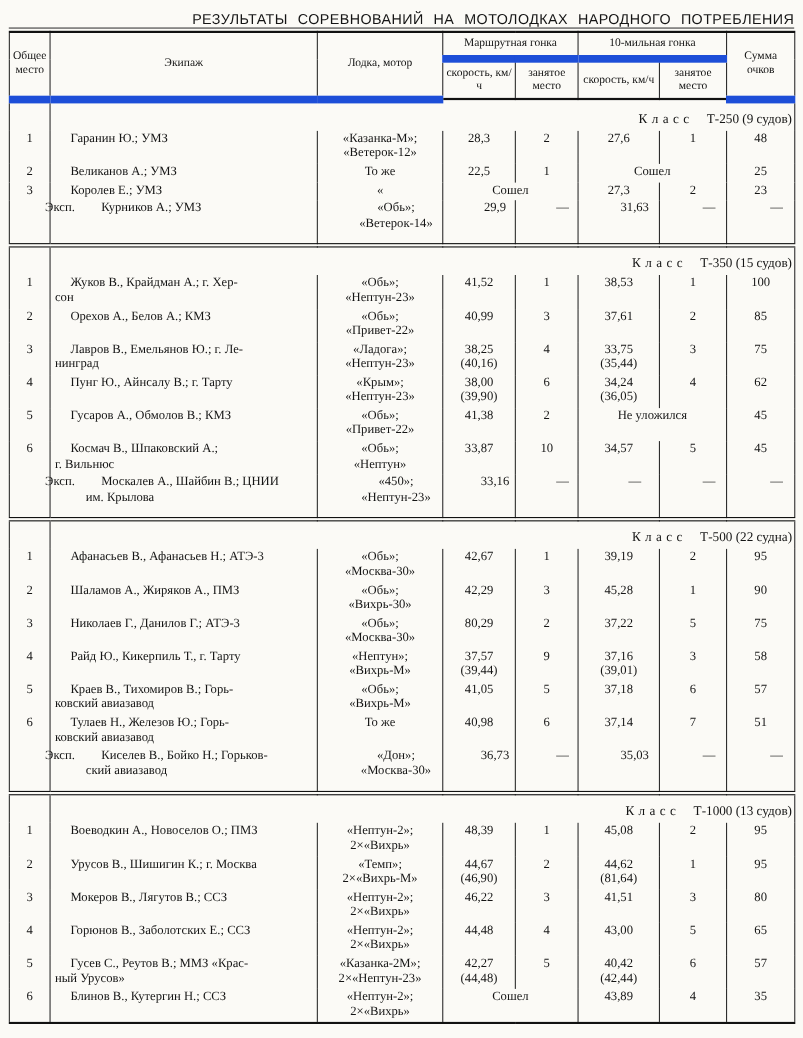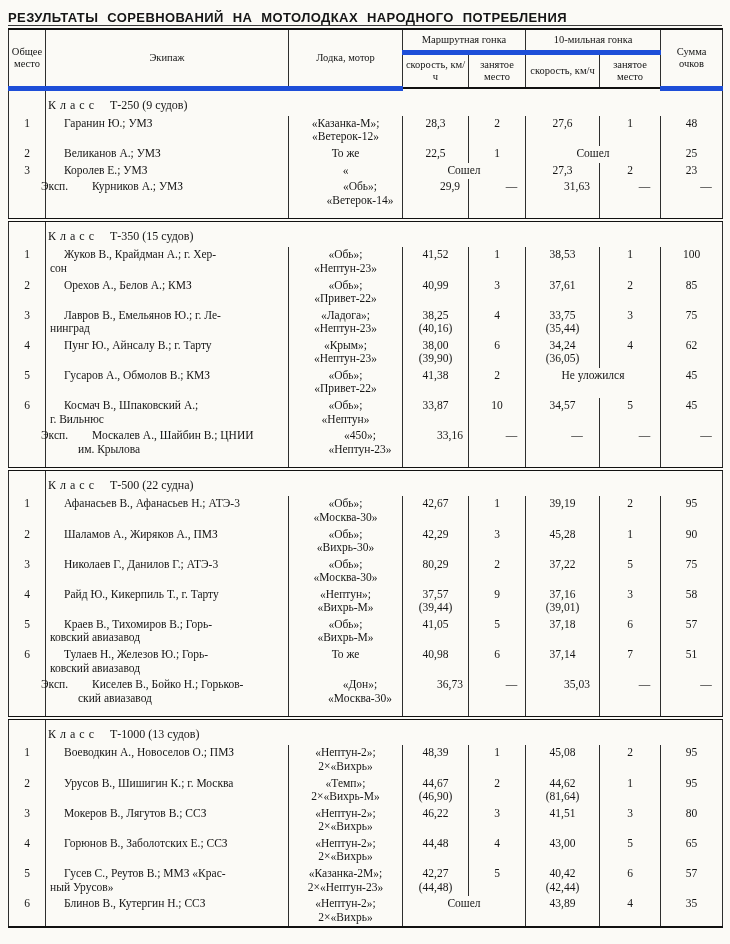--- a/index.html
+++ b/index.html
@@ -1,35 +1,35 @@
 <!DOCTYPE html>
 <html lang="ru"><head>
 <meta charset="utf-8">
 <style>
   html,body{margin:0;padding:0;background:#fbfaf6;color:#151515;}
   body{font-family:"Liberation Serif","DejaVu Serif",serif;width:730px;}
   .page{width:714px;margin:0 auto;padding-top:6px;}
   
-  .title{font-family:"Liberation Sans","DejaVu Sans",sans-serif;font-weight:bold;
-         font-size:13px;text-align:left;margin:4px 0 0 0;letter-spacing:.4px;word-spacing:5px;}
+  .title{font-family:"Liberation Sans","DejaVu Sans",sans-serif;font-weight:normal;
+         font-size:13px;text-align:right;margin:4px 0 0 0;letter-spacing:.4px;word-spacing:5px;}
   .subtitle{font-family:"Liberation Sans","DejaVu Sans",sans-serif;font-size:12.5px;
             text-align:center;margin:13px 0 14px 0;word-spacing:2px;}
   
   .table-wrap{border-top:1px solid #3b3b3b;padding-top:2px;}
   table{border-collapse:collapse;width:100%;table-layout:fixed;
         border-left:1.5px solid #1c1c1c;border-right:1.5px solid #1c1c1c;
         border-top:2.5px solid #111;border-bottom:2.5px solid #111;}
   th,td{border-left:1px solid #2e2e2e;border-right:1px solid #2e2e2e;
         font-size:11.5px;line-height:1.18;padding:1px 3px 2px 3px;vertical-align:top;}
   thead th{border-bottom:1px solid #2e2e2e;vertical-align:middle;text-align:center;
            font-weight:normal;font-size:10.5px;line-height:1.15;padding:4px 2px;}
-  thead tr.h1 th{border-bottom:5px solid #1d4ed8;}
+  thead tr.h1 th{border-bottom:7px solid #1d4ed8;}
   thead{border-bottom:2.5px solid #111;}
   tbody td{border-top:none;border-bottom:none;}
-  tr.class-row td{text-align:left;font-size:12px;padding:7px 2px 4px 2px;}
+  tr.class-row td{text-align:right;font-size:12px;padding:7px 2px 4px 2px;}
   tr.sect-start td{border-top:4px double #111;}
   tr.last-row td{padding-bottom:11px;padding-left:32px;}
   .spaced{letter-spacing:4px;margin-right:12px;}
   td.place-col{text-align:center;}
   td.crew{white-space:pre-line;text-indent:14px;padding-left:4px;margin-left:36px;}
   td.center{text-align:center;white-space:pre-line;}
 </style>
 </head>
 <body>
 

